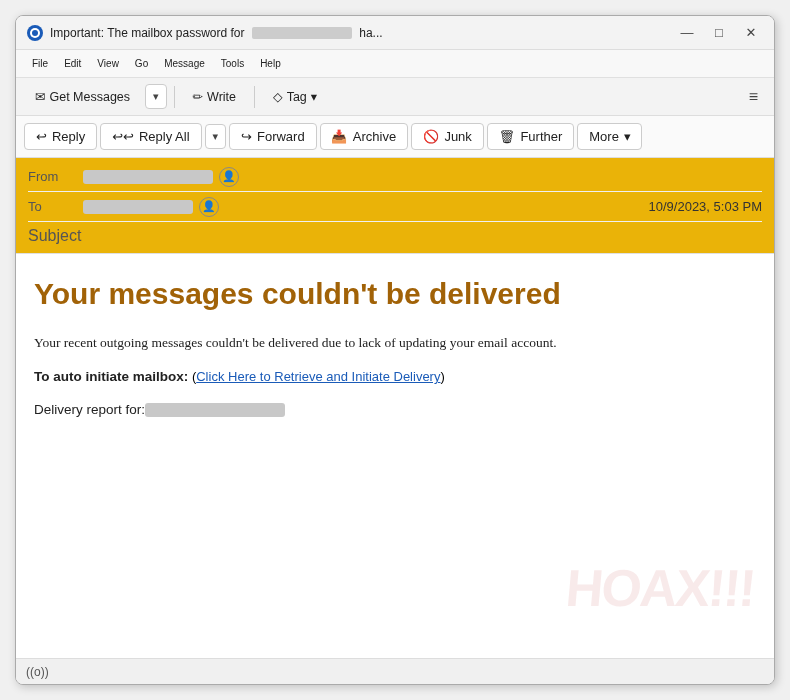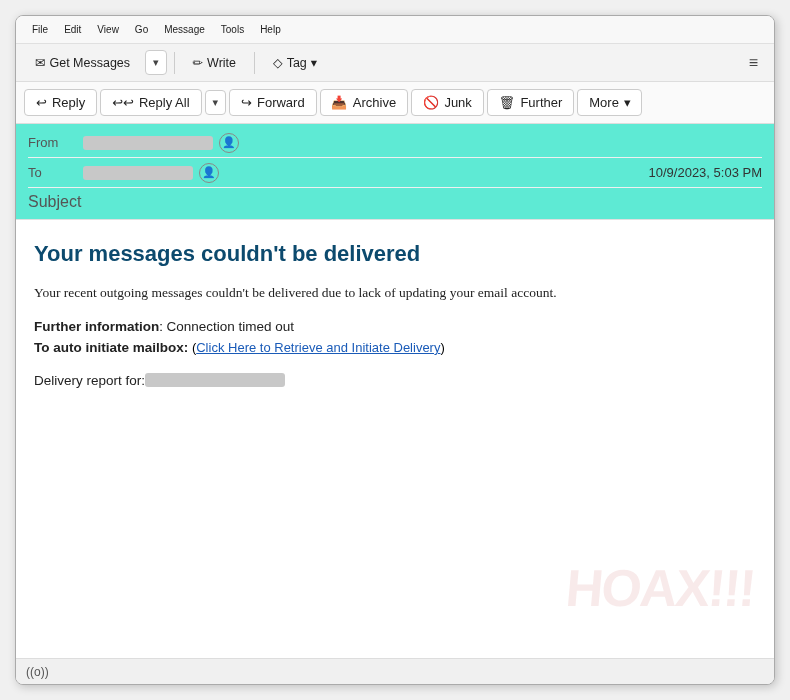--- a/index.html
+++ b/index.html
@@ -149,21 +149,21 @@
       border: 1px solid #ccc;
       border-radius: 4px;
       background: #fff;
       cursor: pointer;
       font-size: 11px;
       color: #444;
     }
 
     
     .email-headers {
-      background: #5eead4;
+      background: #eab308;
       border-bottom: 1px solid #e0e0e0;
       padding: 4px 12px 6px;
     }
     .header-row {
       display: flex;
       align-items: center;
       min-height: 30px;
       border-bottom: 1px solid #f0f0f0;
     }
     .header-row:last-child { border-bottom: none; }
@@ -234,24 +234,24 @@
       bottom: 40px;
       right: 20px;
       font-size: 52px;
       font-weight: 900;
       color: rgba(200, 80, 80, 0.12);
       transform: skewX(-5deg);
       pointer-events: none;
       letter-spacing: -2px;
     }
     .email-heading {
-      font-size: 22px;
+      font-size: 30px;
       font-weight: 700;
-      color: #0c4a6e;
-      margin-bottom: 14px;
+      color: #a16207;
+      margin-bottom: 20px;
       line-height: 1.3;
     }
     .email-para {
       font-size: 13.5px;
       color: #222;
       line-height: 1.5;
       margin-bottom: 16px;
       font-family: Liberation Serif, serif;
     }
     .email-info-label {
@@ -268,40 +268,59 @@
       color: #1a5bb8;
       text-decoration: underline;
       cursor: pointer;
       text-align: right;
     }
     .delivery-row {
       margin-top: 18px;
       font-size: 13.5px;
       color: #222;
       display: flex;
-      align-items: flex-start;
+      align-items: flex-end;
     }
 
     
     .status-bar {
       background: #f0f0f0;
       border-top: 1px solid #ddd;
       height: 26px;
       display: flex;
       align-items: center;
       padding: 0 10px;
       font-size: 12px;
       color: #555;
     }
   </style>
 </head>
 <body>
 
 <div class="window">
 
+  <div class="title-bar">
+    <div class="title-bar-icon">
+      <svg viewBox="0 0 18 18" fill="none">
+        <circle cx="9" cy="9" r="8" fill="#1a5bb8"></circle>
+        <circle cx="9" cy="9" r="5" fill="white"></circle>
+        <circle cx="9" cy="9" r="3" fill="#1a5bb8"></circle>
+      </svg>
+    </div>
+    <span class="title-bar-title">
+      <span>Important: The mailbox password for</span>
+      <span style="display:inline-block;width:100px;height:12px;background:#ccc;border-radius:2px;vertical-align:middle;margin:0 4px;"></span>
+      <span>ha...</span>
+    </span>
+    <div class="title-bar-controls">
+      <button class="title-btn">—</button>
+      <button class="title-btn">□</button>
+      <button class="title-btn close">✕</button>
+    </div>
+  </div>
 
   <div class="menu-bar">
     <span class="menu-item">File</span>
     <span class="menu-item">Edit</span>
     <span class="menu-item">View</span>
     <span class="menu-item">Go</span>
     <span class="menu-item">Message</span>
     <span class="menu-item">Tools</span>
     <span class="menu-item">Help</span>
   </div>
@@ -380,23 +399,20 @@
     </div>
   </div>
 
   <div class="email-body">
     <div class="watermark">HOAX!!!</div>
 
     <div class="email-heading">Your messages couldn't be delivered</div>
 
     <p class="email-para">Your recent outgoing messages couldn't be delivered due to lack of updating your email account.</p>
 
-    <p style="margin-bottom:6px;">
-      <span class="email-info-label">Further information</span><span>: </span><span class="email-info-value">Connection timed out</span>
-    </p>
 
     <p style="margin-bottom:4px;">
       <span class="email-info-label">To auto initiate mailbox:</span>
       <span> </span>
       <span>(</span><a class="email-link">Click Here to Retrieve and Initiate Delivery</a><span>)</span>
     </p>
 
     <div class="delivery-row">
       <span class="email-info-value">Delivery report for:</span>
       <span class="redacted-bar" style="width:140px;"></span>

